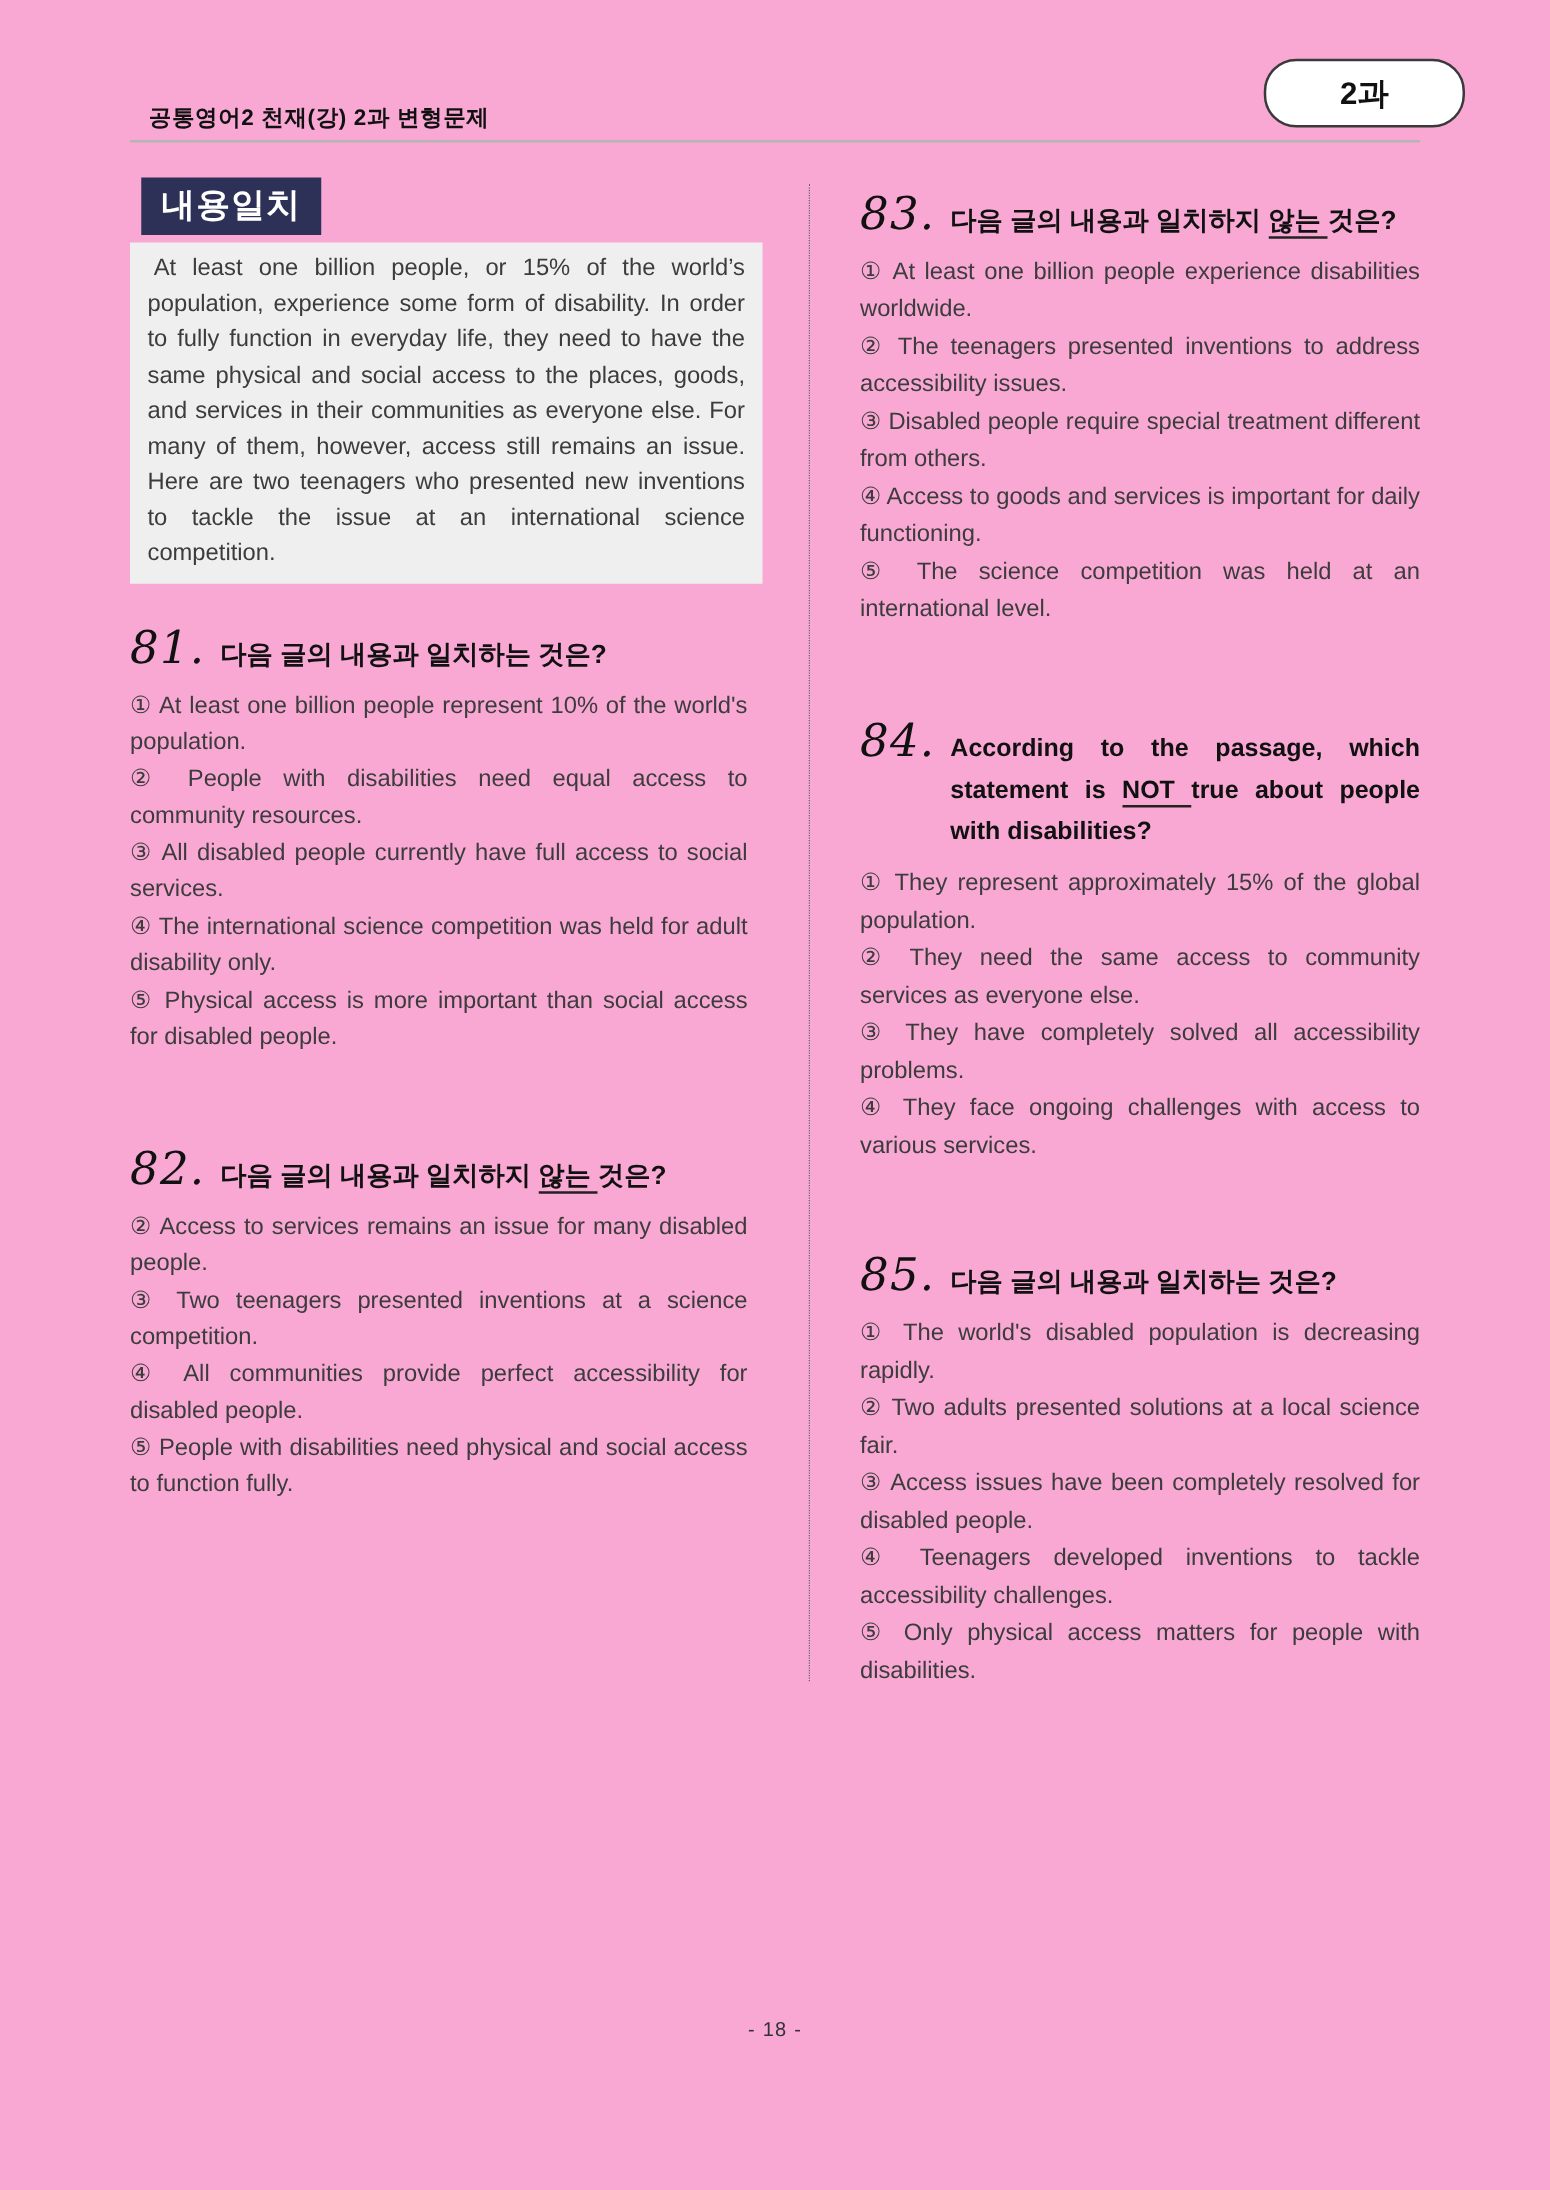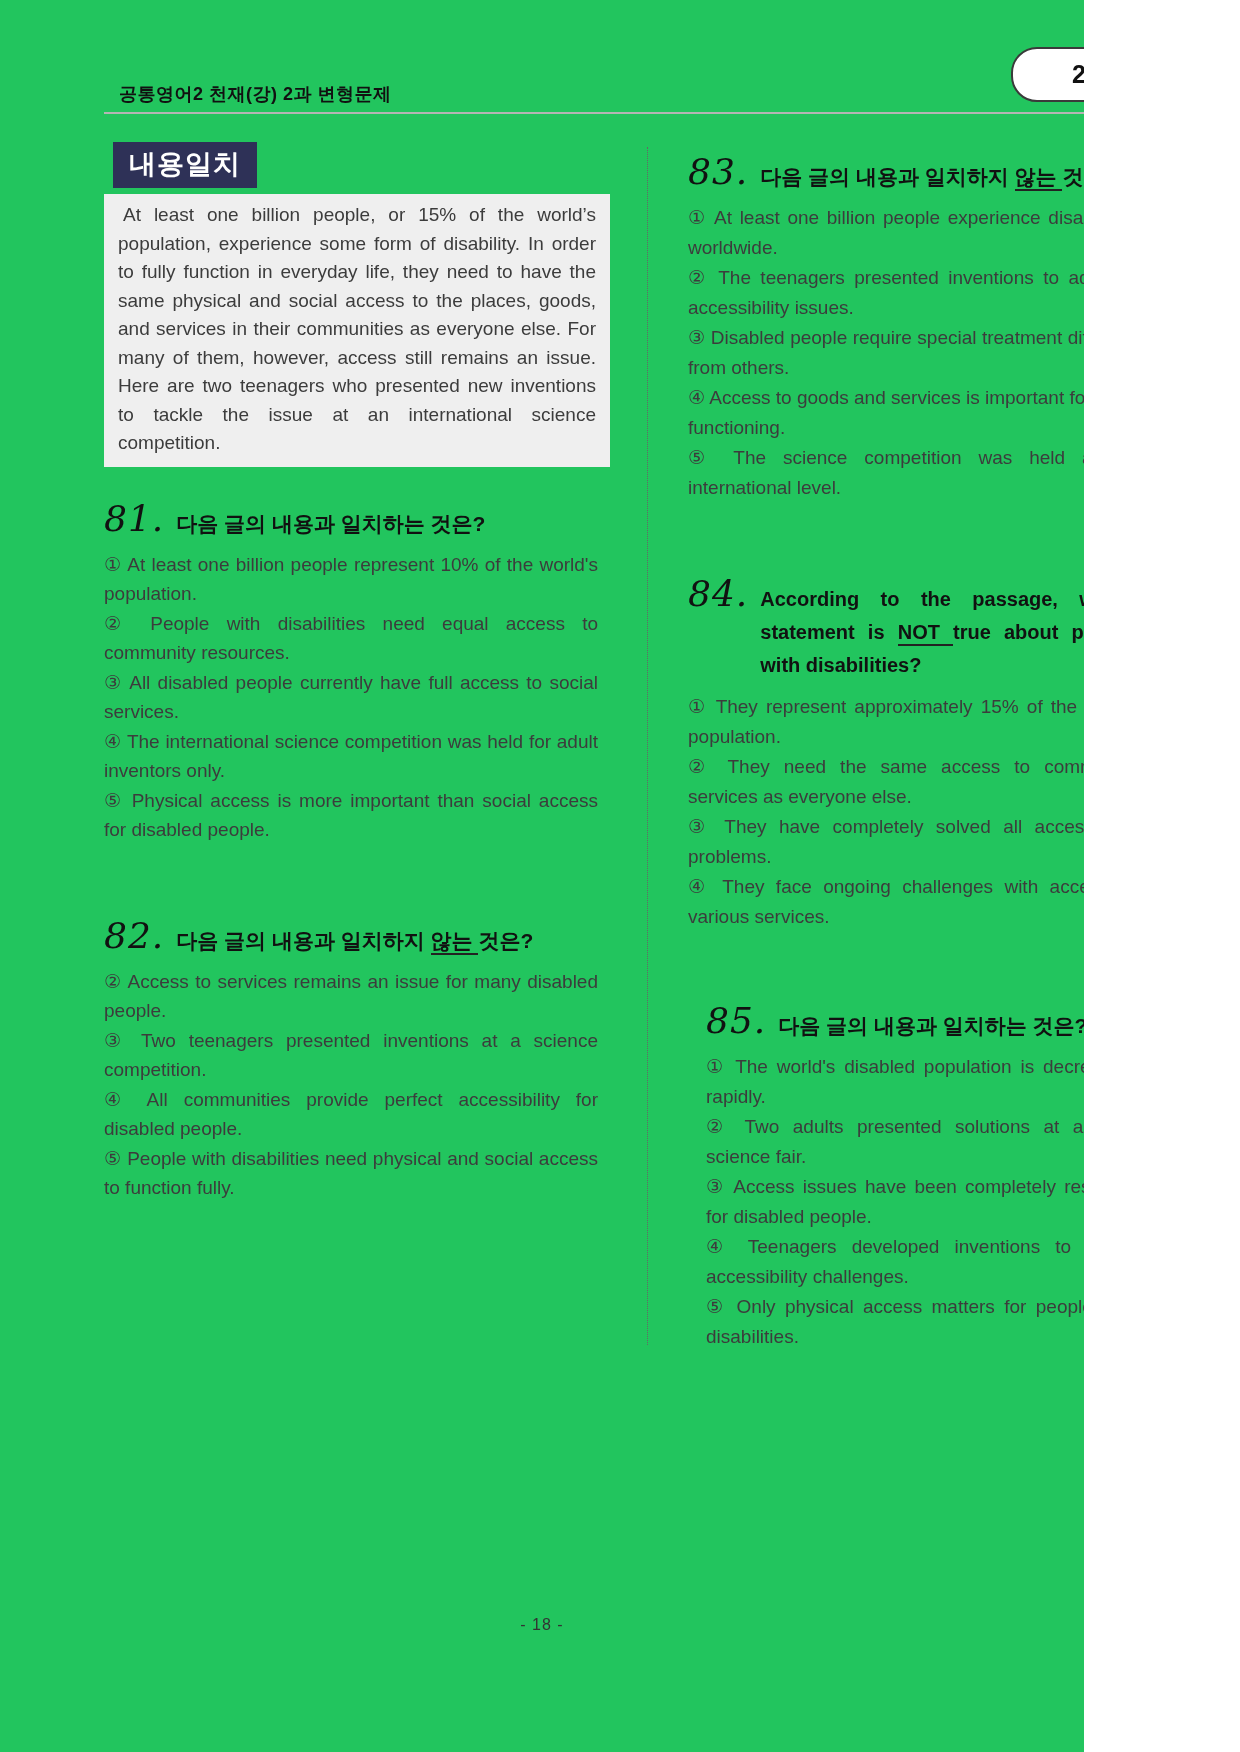--- a/index.html
+++ b/index.html
@@ -1,17 +1,17 @@
 <!DOCTYPE html>
 <html><head>
 <meta charset="utf-8">
 <style>
   html,body { margin:0; padding:0; background:#ffffff; }
   .page {
-    position:relative; width:1084px; height:1752px; background:#22c55e;
+    position:relative; width:1240px; height:1752px; background:#f9a8d4;
     font-family:"Liberation Sans","DejaVu Sans",sans-serif; color:#3c3c3c;
     overflow:hidden;
   }
   .doc-title {
     position:absolute; left:119px; top:82px;
     font-size:18px; font-weight:bold; color:#111; letter-spacing:0.5px;
   }
   .chapter-badge {
     position:absolute; left:1011px; top:47px; width:157px; height:51px;
     border:2px solid #3a3a3a; border-radius:26px; background:#fff;
@@ -61,21 +61,21 @@
     margin:0; font-size:19px; line-height:29.5px;
     text-align:justify; color:#3c3c3c;
   }
   .col-left .opt { padding-right:0; }
   .col-right .opt { line-height:30px; }
 
   #q81 { margin-top:31px; }
   #q82 { margin-top:70px; }
   #q83 { margin-top:21px; }
   #q84 { margin-top:70px; }
-  #q85 { margin-top:68px;margin-left:18px; }
+  #q85 { margin-top:68px; }
 
   .page-number {
     position:absolute; top:1616px; left:0; width:100%;
     text-align:center; font-size:16px; color:#333; letter-spacing:1px;
   }
 </style>
 </head>
 <body>
 
 <div class="page">
@@ -98,21 +98,21 @@
 
       <div class="question" id="q81">
         <div class="q-head">
           <span class="q-num">81.</span>
           <span class="q-title"><span>다음 글의 내용과 일치하는 것은?</span><span class="u"></span><span></span></span>
         </div>
         <div class="opts">
           <p class="opt"><span>①</span> <span>At least one billion people represent 10% of the world's population.</span></p>
           <p class="opt"><span>②</span> <span>People with disabilities need equal access to community resources.</span></p>
           <p class="opt"><span>③</span> <span>All disabled people currently have full access to social services.</span></p>
-          <p class="opt"><span>④</span> <span>The international science competition was held for adult inventors only.</span></p>
+          <p class="opt"><span>④</span> <span>The international science competition was held for adult disability only.</span></p>
           <p class="opt"><span>⑤</span> <span>Physical access is more important than social access for disabled people.</span></p>
         </div>
       </div>
 
       <div class="question" id="q82">
         <div class="q-head">
           <span class="q-num">82.</span>
           <span class="q-title"><span>다음 글의 내용과 일치하지 </span><span class="u">않는&nbsp;</span><span>것은?</span></span>
         </div>
         <div class="opts">

